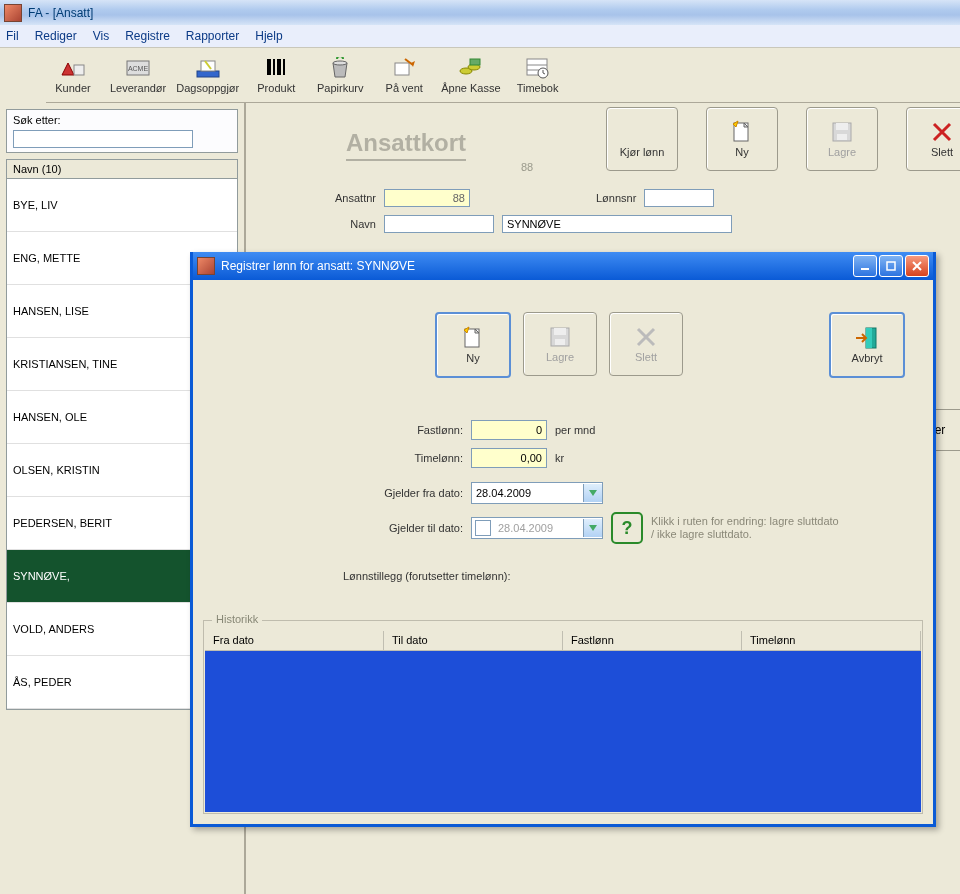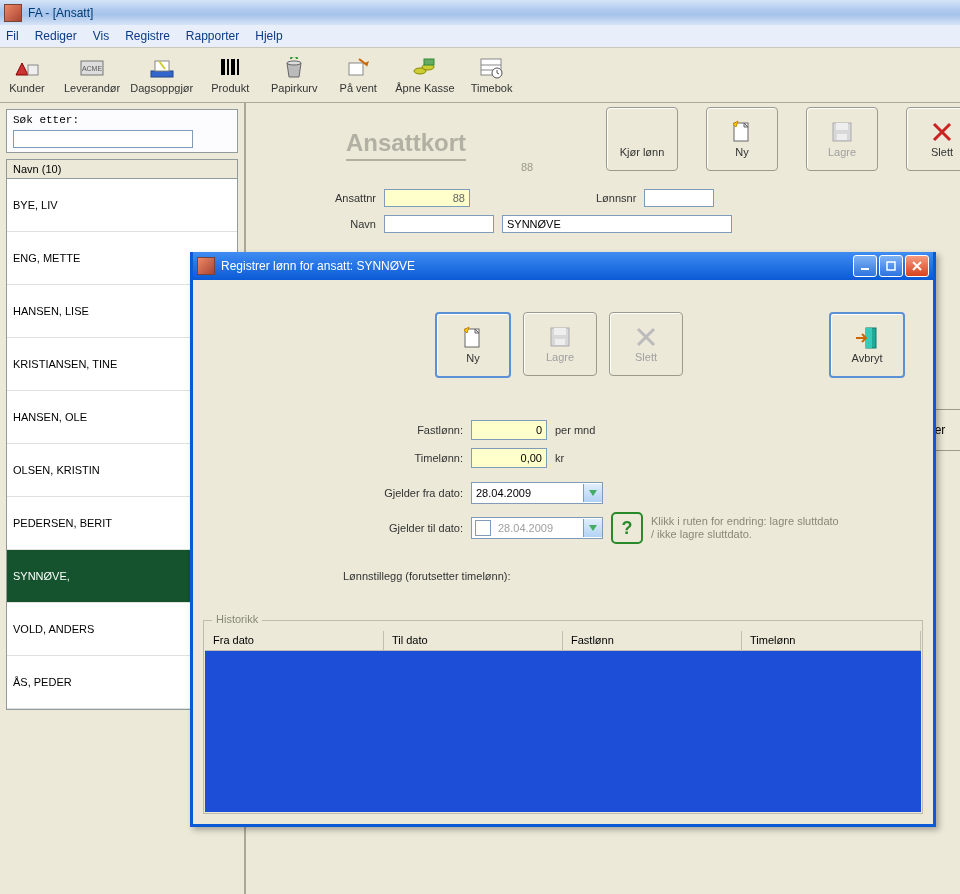--- a/index.html
+++ b/index.html
@@ -4,29 +4,29 @@
 <style>
   html,body{margin:0;padding:0;font-family:Tahoma,Arial,sans-serif;font-size:11px;color:#000;background:#ece9d8;}
   .window{width:960px;height:894px;position:relative;background:#ece9d8;overflow:hidden;}
   
   .titlebar{height:25px;background:linear-gradient(#d6e4f7,#afcaee 40%,#a8c3ea 60%,#d6e4f7);display:flex;align-items:center;padding:0 4px;gap:6px;color:#003c74;font-size:12px;}
   .titlebar .appicon{width:16px;height:16px;background:linear-gradient(135deg,#e86,#a43);border:1px solid #743;}
   
   .menubar{height:22px;background:#e9eefb;display:flex;align-items:center;padding:0 6px;gap:16px;color:#0b3a86;font-size:12px;border-bottom:1px solid #c9c7ba;}
   .menubar span{cursor:default;}
   
-  .toolbar{height:54px;background:#ece9d8;border-bottom:1px solid #aca899;display:flex;align-items:center;padding:0 0;gap:10px;}
+  .toolbar{height:54px;background:#ece9d8;border-bottom:1px solid #aca899;display:flex;align-items:center;padding:0 0;gap:10px;margin-left:46px;}
   .tb-btn{display:flex;flex-direction:column;align-items:center;justify-content:center;gap:2px;min-width:54px;cursor:default;}
   .tb-btn .ic{width:28px;height:24px;display:flex;align-items:center;justify-content:center;}
   .tb-btn .lbl{font-size:11px;color:#333;}
   
   .content{display:flex;height:calc(100% - 25px - 22px - 54px);}
   .sidebar{width:244px;background:#ece9d8;border-right:2px solid #aca899;display:flex;flex-direction:column;}
   .searchbox{margin:6px;border:1px solid #919b9c;background:#fcfcfe;padding:4px 6px;}
-  .searchbox .lbl{display:block;margin-bottom:4px;font-family:Liberation Mono, monospace;}
+  .searchbox .lbl{display:block;margin-bottom:4px;}
   .searchbox input{width:180px;height:18px;border:1px solid #7f9db9;background:#fff;font:inherit;padding:1px 3px;box-sizing:border-box;}
   .listhdr{margin:0 6px;border:1px solid #919b9c;border-bottom:none;background:#ece9d8;padding:3px 6px;}
   .list{margin:0 6px;border:1px solid #919b9c;background:#fff;flex:0 0 auto;}
   .list .row{padding:20px 6px;border-bottom:1px solid #e0e0e0;cursor:default;}
   .list .row.selected{background:#14532d;color:#fff;}
   .main{flex:1;position:relative;background:#ece9d8;}
   .cardtitle{position:absolute;left:100px;top:26px;font-size:24px;font-weight:bold;color:#b2b0a3;border-bottom:2px solid #b2b0a3;padding-bottom:2px;}
   .cardsub{position:absolute;left:275px;top:58px;color:#9a9a8c;font-size:11px;}
   .field-row{position:absolute;display:flex;align-items:center;gap:8px;}
   .fld-label{text-align:right;color:#333;}

